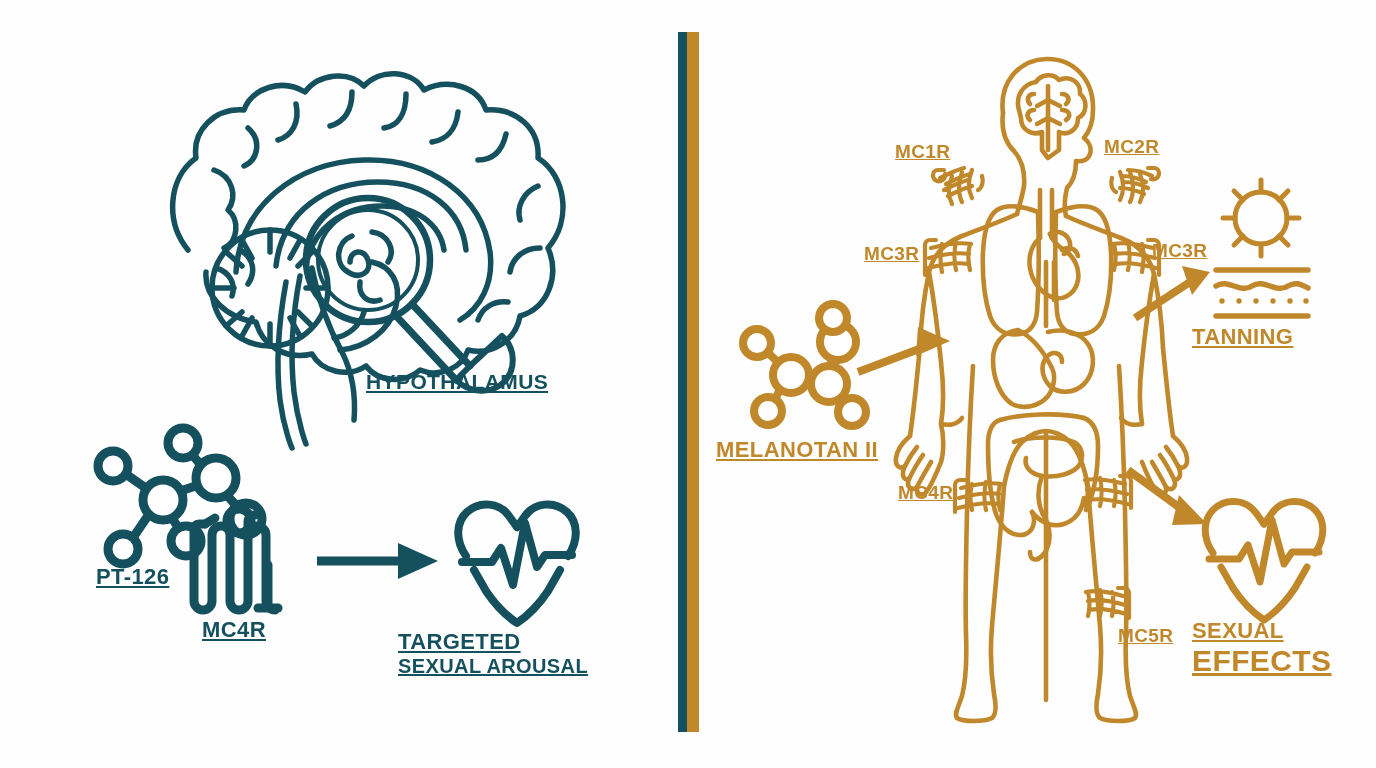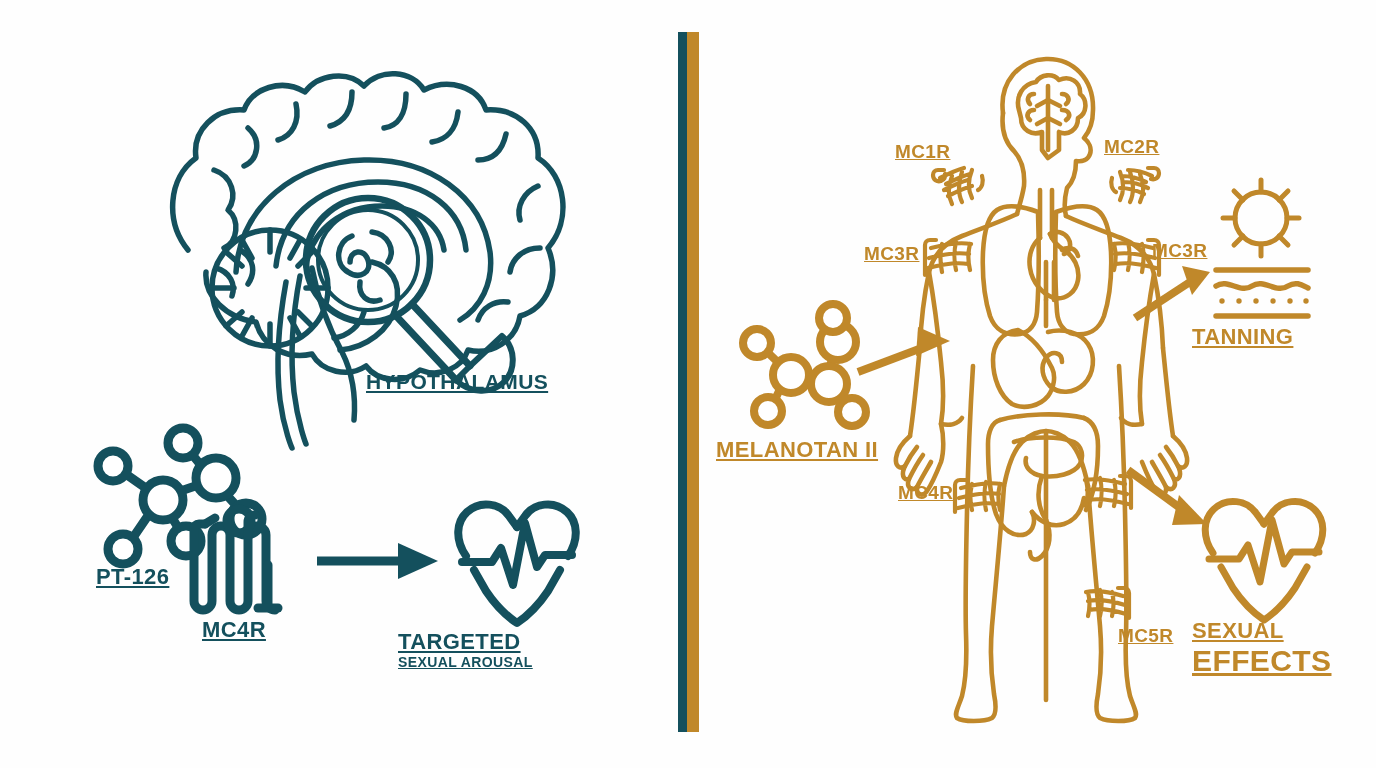--- a/index.html
+++ b/index.html
@@ -147,21 +147,21 @@
 
   <svg class="layer" viewBox="0 0 1376 768">
     <g fill="none" stroke="#14505d" stroke-width="8" stroke-linecap="round" stroke-linejoin="round">
       <path d="M466 556 C455 540 456 522 467 512 C480 500 500 503 509 516 L517 527"></path>
       <path d="M517 527 L525 516 C534 503 554 500 567 512 C578 522 579 540 568 556"></path>
       <path d="M474 570 L486 591 C496 606 508 617 517 623 C526 617 538 606 548 591 L560 570"></path>
       <path d="M462 562 L492 562 L501 548 L513 585 L525 523 L537 567 L545 555 L572 555"></path>
     </g>
   </svg>
   <div class="lbl teal center" style="left:398px;top:630px;width:240px;font-size:22px;">TARGETED</div>
-  <div class="lbl teal center" style="left:398px;top:655px;width:240px;font-size:14px;">SEXUAL AROUSAL</div>
+  <div class="lbl teal center" style="left:398px;top:655px;width:240px;font-size:20px;">SEXUAL AROUSAL</div>
 
   <svg class="layer" viewBox="0 0 1376 768">
     <g stroke="#c0882a" stroke-width="8" fill="none" stroke-linecap="round">
       <line x1="764" y1="349" x2="788" y2="372"></line>
       <line x1="788" y1="372" x2="772" y2="406"></line>
       <line x1="788" y1="372" x2="826" y2="381"></line>
       <line x1="826" y1="381" x2="836" y2="344"></line>
       <line x1="826" y1="381" x2="847" y2="405"></line>
       <line x1="836" y1="344" x2="832" y2="320"></line>
     </g>

